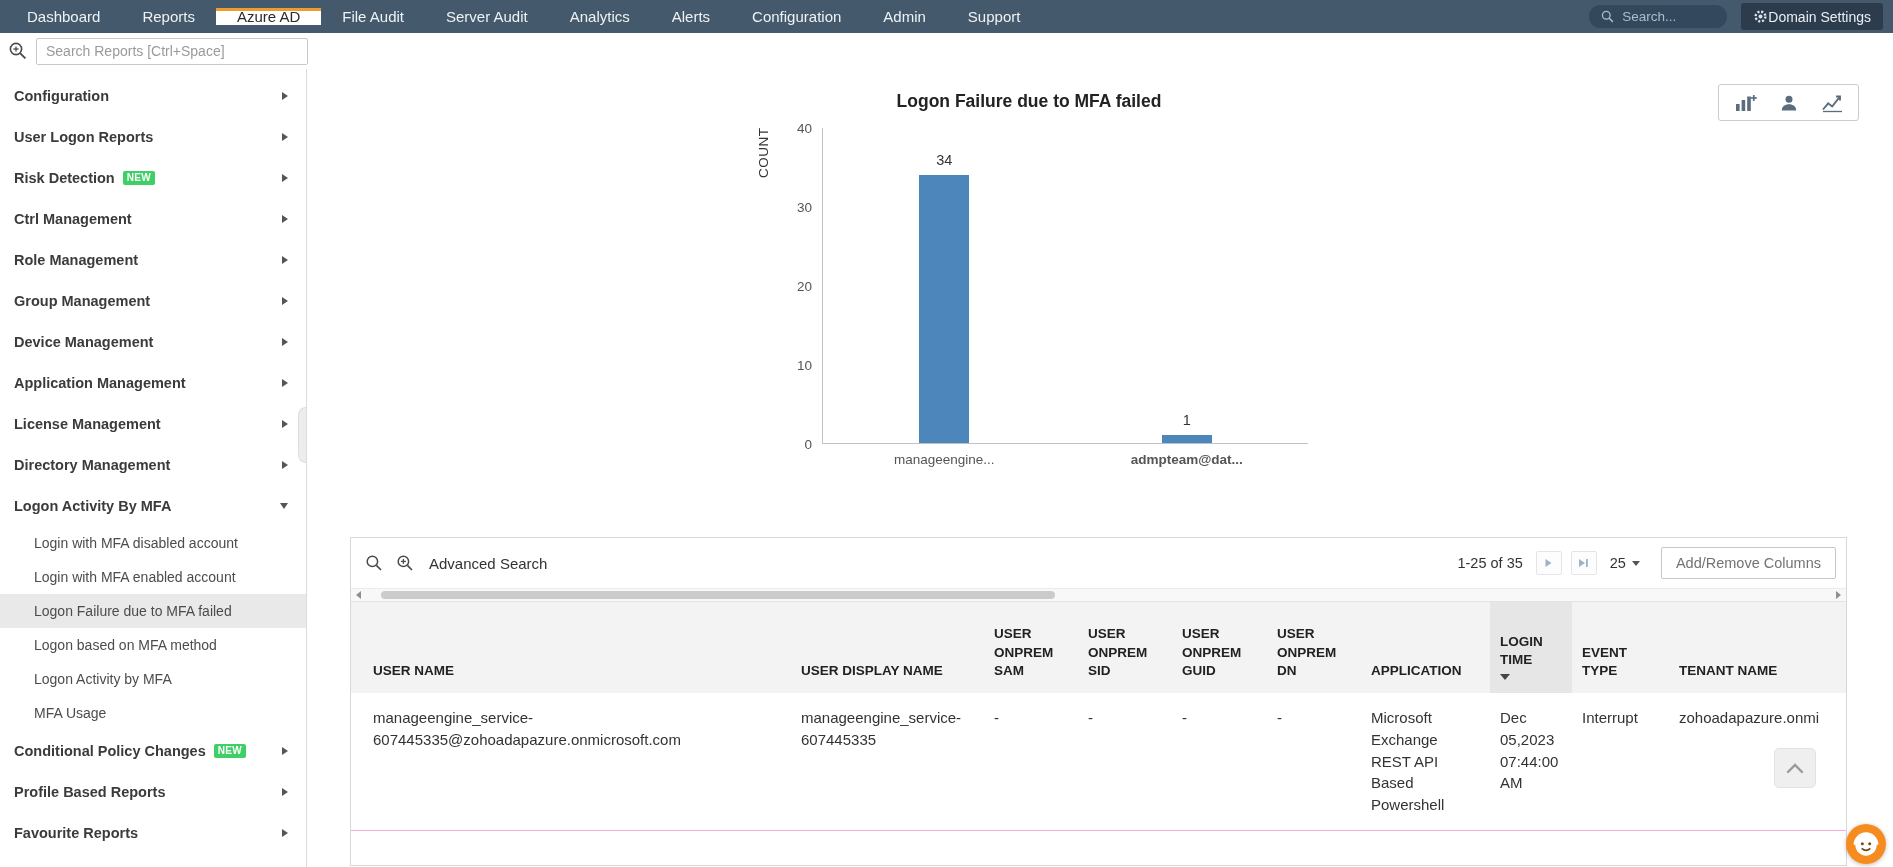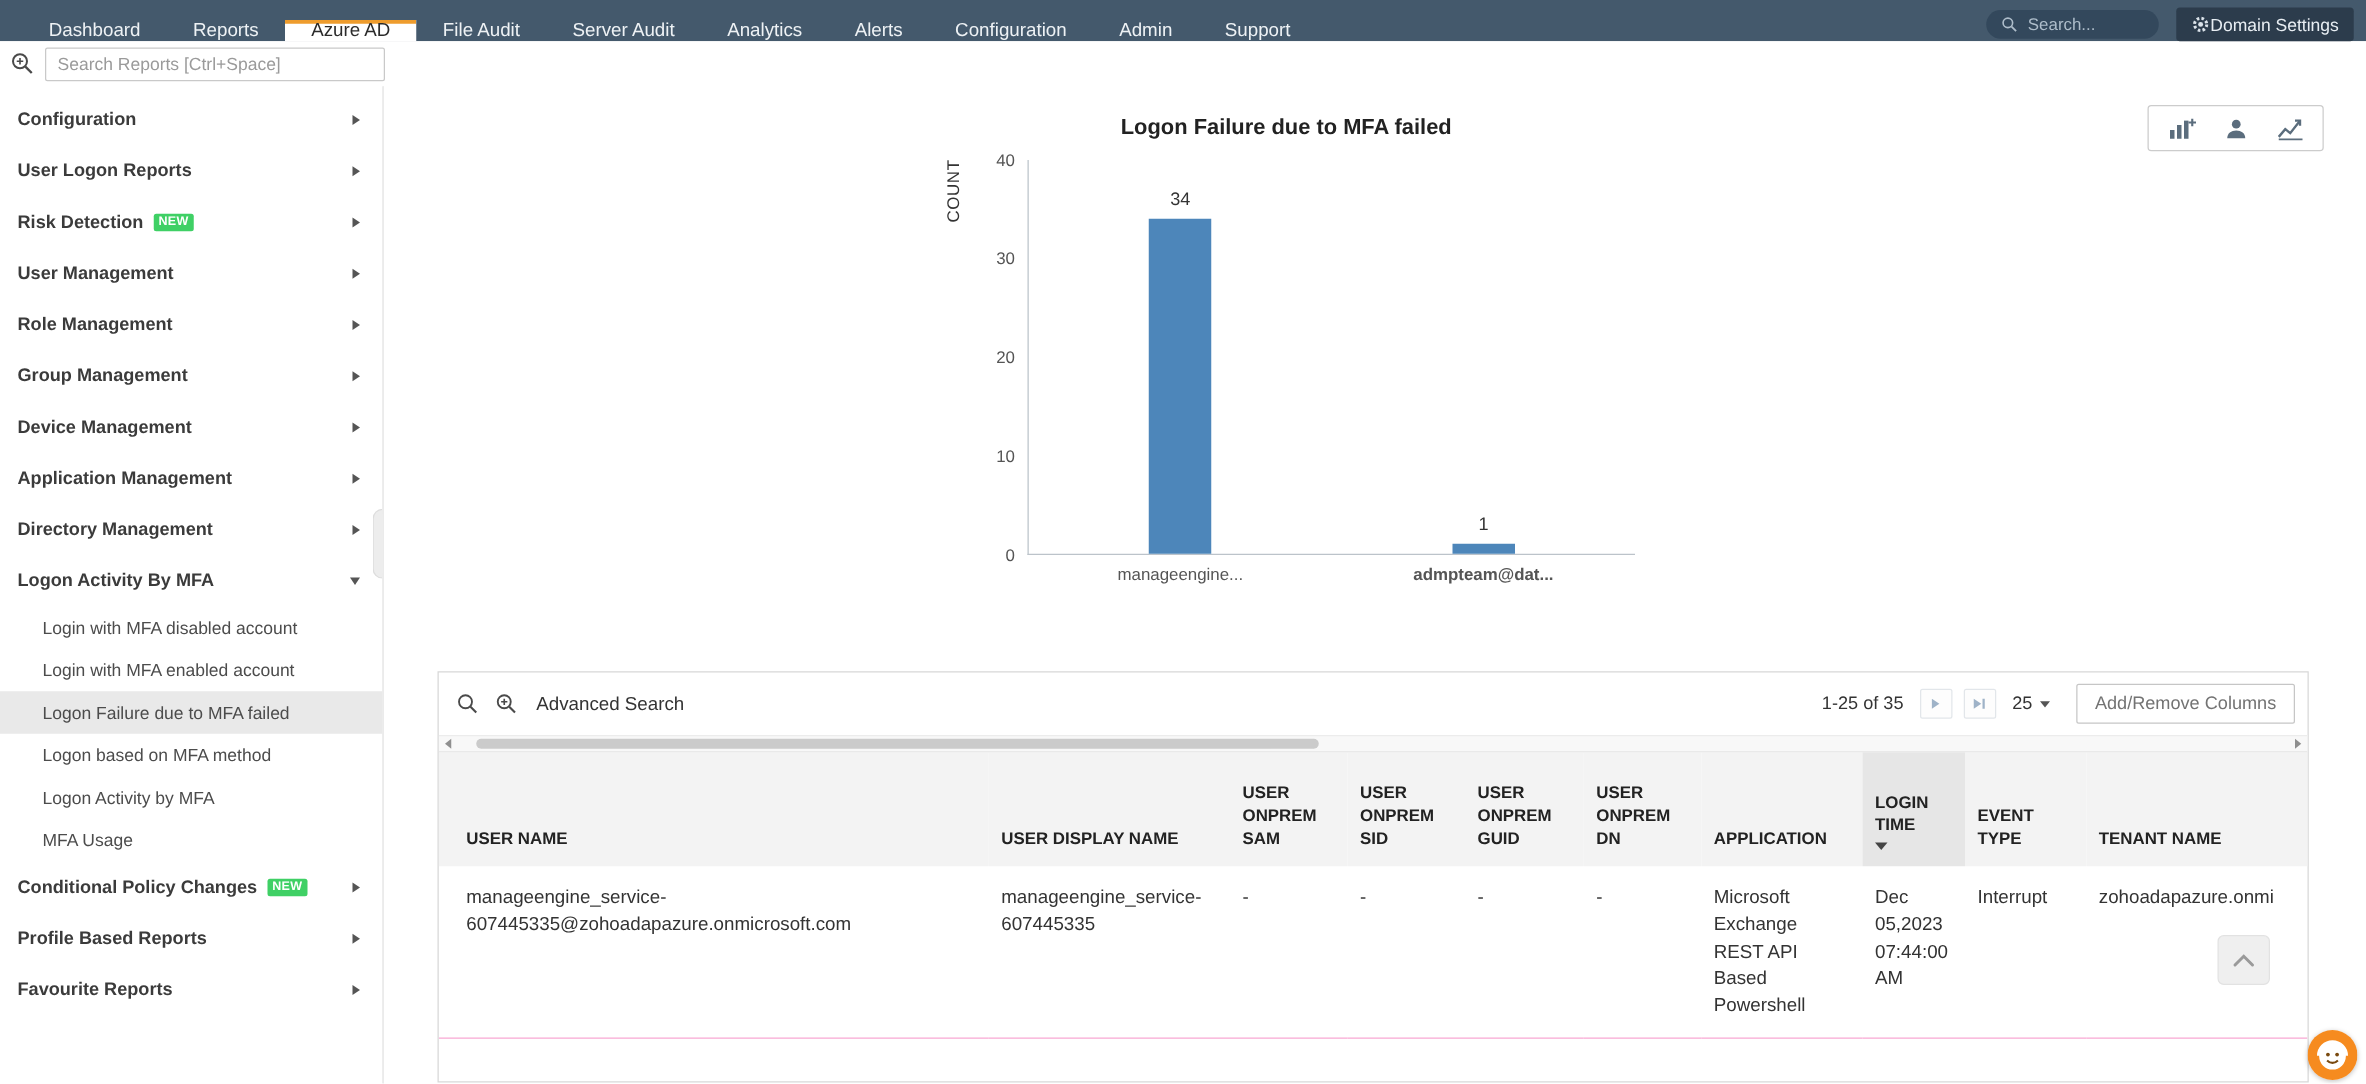--- a/index.html
+++ b/index.html
@@ -1,21 +1,21 @@
 <!DOCTYPE html>
 <html><head>
 <meta charset="utf-8">
 <style>
   *{margin:0;padding:0;box-sizing:border-box}
   html,body{background:#fff}
   body{font-family:"Liberation Sans",sans-serif}
   .app{position:relative;width:1893px;height:867px;overflow:hidden;background:#fff}
 
   
-  .topnav{height:33px;background:#44596c;display:flex;justify-content:space-between;align-items:flex-end;padding-left:18px}
+  .topnav{height:33px;background:#44596c;display:flex;justify-content:space-between;align-items:center;padding-left:6px}
   .nav-tabs{display:flex;align-items:stretch}
   .nav-tab{display:flex;align-items:center;padding:0 21px;font-size:15px;color:#eef2f5;cursor:pointer;white-space:nowrap}
   .nav-tab.active{background:#fff;color:#2b2b2b;box-shadow:inset 0 3px 0 #ee9c2d}
   .nav-right{display:flex;align-items:center;gap:14px;padding-right:10px}
   .nav-search{display:flex;align-items:center;gap:8px;background:#33485c;border-radius:12px;height:23px;padding:0 12px;width:138px;cursor:text}
   .nav-search-text{color:#aebdca;font-size:13.5px}
   .domain-settings{display:flex;align-items:center;gap:0;background:#2c3c4c;border:none;color:#e8eef3;font-size:14px;height:27px;padding:0 12px;border-radius:3px;cursor:pointer;font-family:inherit}
 
   
   .search-strip{height:36px;display:flex;align-items:center;padding-left:8px;background:#fff}
@@ -141,37 +141,41 @@
           <div class="side-item">
             <span class="si-label">User Logon Reports</span>
             <span class="chev right"></span>
           </div>
           <div class="side-item">
             <span class="si-label">Risk Detection</span>
             <span class="badge-new">NEW</span>
             <span class="chev right"></span>
           </div>
           <div class="side-item">
-            <span class="si-label">User Management</span>
+            <span class="si-label">Ctrl Management</span>
             <span class="chev right"></span>
           </div>
           <div class="side-item">
             <span class="si-label">Role Management</span>
             <span class="chev right"></span>
           </div>
           <div class="side-item">
             <span class="si-label">Group Management</span>
             <span class="chev right"></span>
           </div>
           <div class="side-item">
             <span class="si-label">Device Management</span>
             <span class="chev right"></span>
           </div>
           <div class="side-item">
             <span class="si-label">Application Management</span>
+            <span class="chev right"></span>
+          </div>
+          <div class="side-item">
+            <span class="si-label">License Management</span>
             <span class="chev right"></span>
           </div>
           <div class="side-item">
             <span class="si-label">Directory Management</span>
             <span class="chev right"></span>
           </div>
           <div class="side-item">
             <span class="si-label">Logon Activity By MFA</span>
             <span class="chev down"></span>
           </div>

